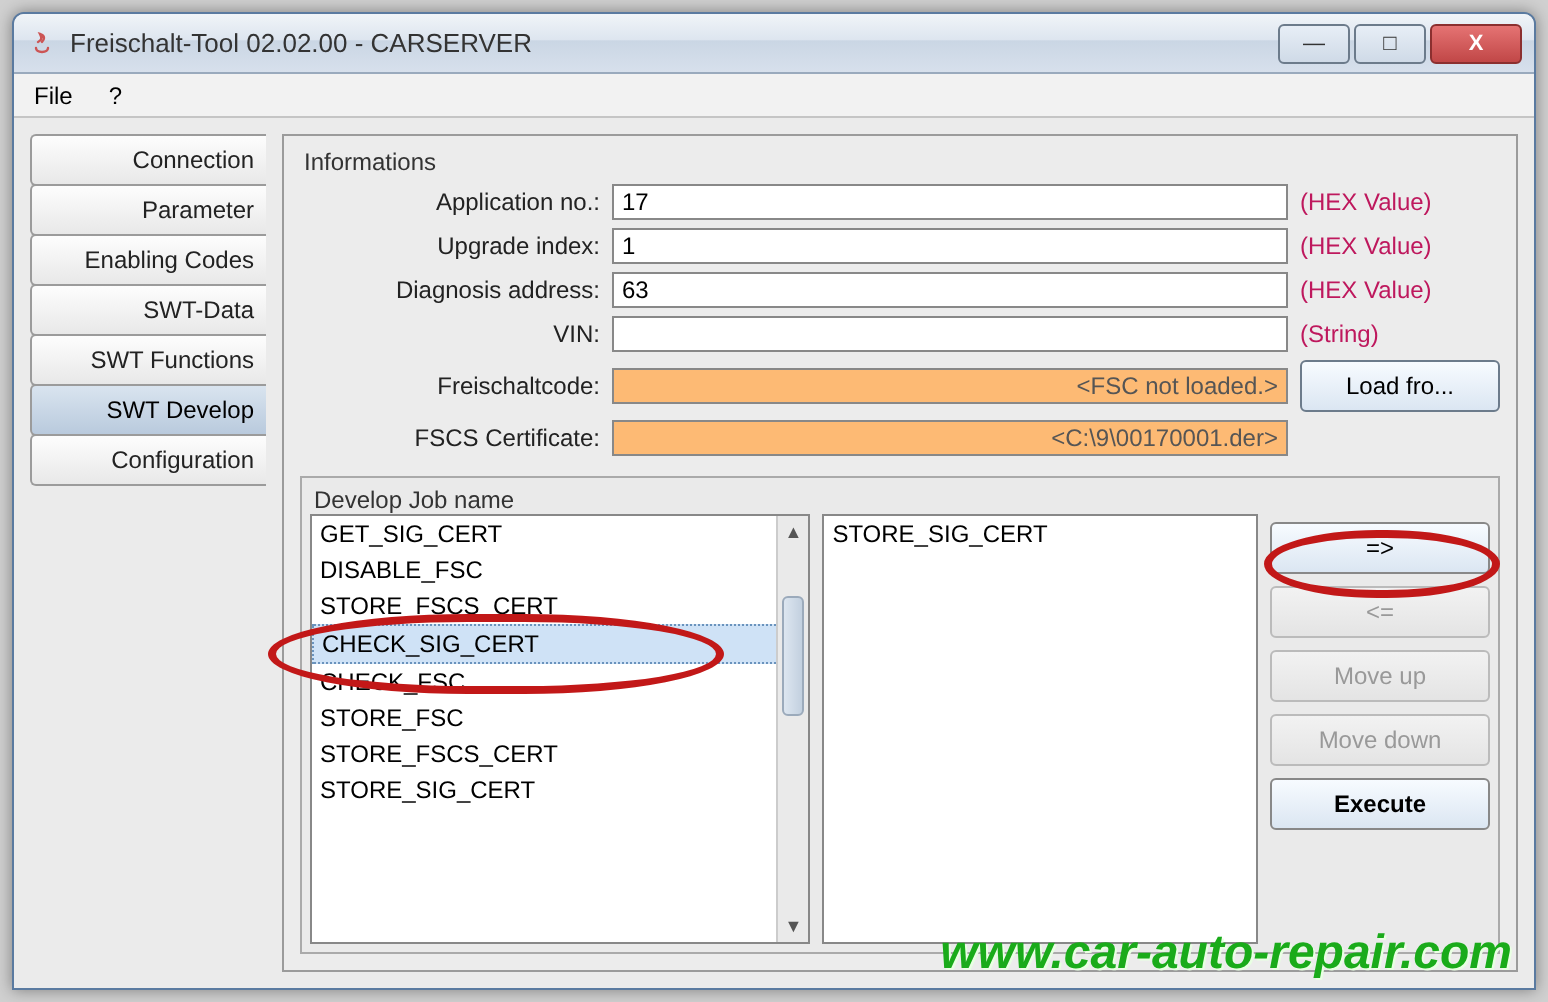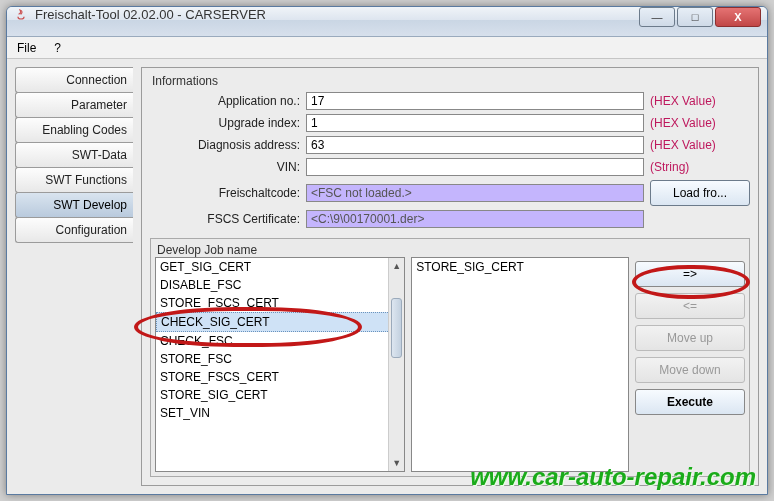--- a/index.html
+++ b/index.html
@@ -24,20 +24,21 @@
     border-radius: 6px 6px 0 0;
     box-shadow: 0 0 8px rgba(0,0,0,0.4);
     display: flex;
     flex-direction: column;
     overflow: hidden;
   }
   .titlebar {
     height: 30px;
     background: linear-gradient(to bottom, #f0f4f8 0%, #dde5ef 45%, #cad6e4 46%, #d7e0ec 100%);
     display: flex;
+    align-items: center;
     padding: 0 6px;
     border-bottom: 1px solid #9aaabd;
   }
   .titlebar .java-icon {
     width: 16px; height: 16px;
     margin-right: 6px;
     display: flex; align-items: center; justify-content: center;
   }
   .titlebar .title {
     flex: 1;
@@ -118,21 +119,21 @@
     align-items:center;
   }
   .flabel { text-align:right; font-size:12px; color:#222; }
   .finput {
     height:18px;
     border:1px solid #888;
     background:#fff;
     padding:2px 4px;
     font-size:12px;
   }
-  .finput.ro { background:#c4b5fd; color:#555; }
+  .finput.ro { background:#fdba74; color:#555;text-align:right; }
   .suffix { font-size:12px; color:#be185d; }
   .loadbtn {
     height:26px;
     border:1px solid #6c7b8b;
     background:linear-gradient(to bottom,#f7fbff,#dbe6f2);
     border-radius:3px;
     padding:0 10px;
     font-size:12px;
     text-align:right;
     display:flex; align-items:center; justify-content:center;
@@ -305,21 +306,20 @@
         <div class="dev-body">
           <div class="listbox left" id="leftlist">
             <div class="li">GET_SIG_CERT</div>
               <div class="li">DISABLE_FSC</div>
               <div class="li">STORE_FSCS_CERT</div>
               <div class="li sel">CHECK_SIG_CERT</div>
               <div class="li">CHECK_FSC</div>
               <div class="li">STORE_FSC</div>
               <div class="li">STORE_FSCS_CERT</div>
               <div class="li">STORE_SIG_CERT</div>
-              <div class="li">SET_VIN</div>
               <div class="scrollbar">
               <div class="arrow up">▲</div>
               <div class="thumb"></div>
               <div class="arrow down">▼</div>
             </div>
           </div>
           <div class="listbox" id="rightlist">
               <div class="li">STORE_SIG_CERT</div>
             </div>
           <div class="btncol">

